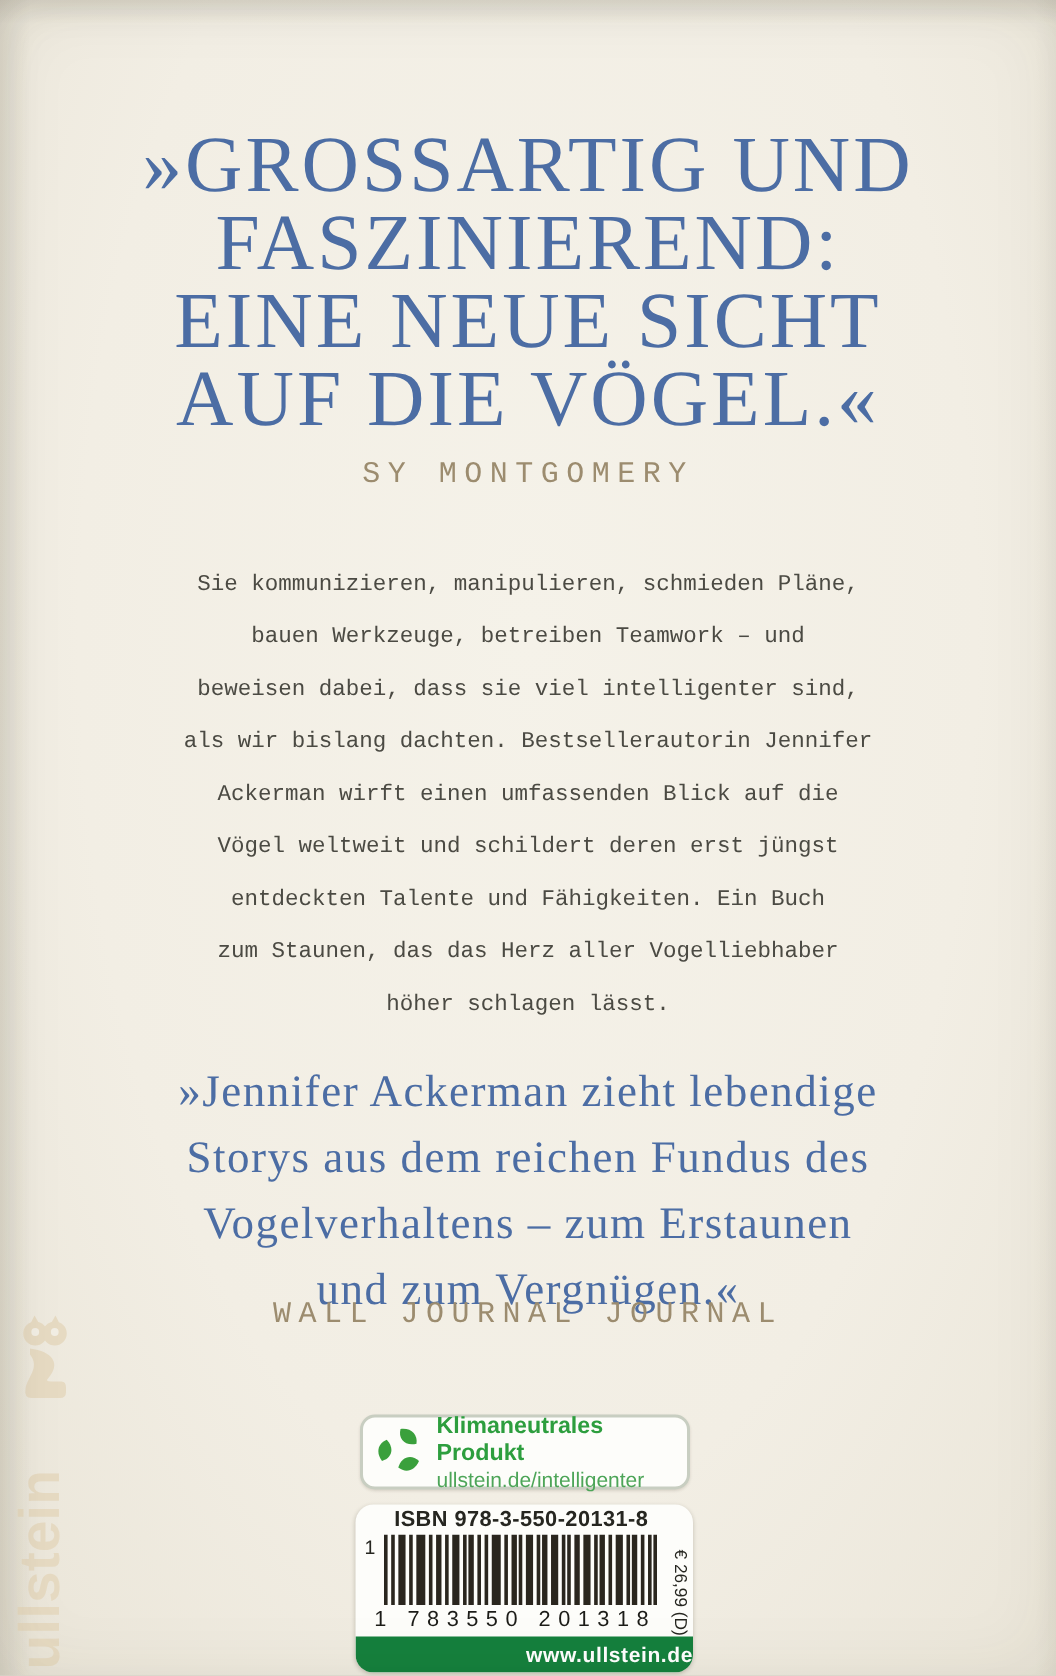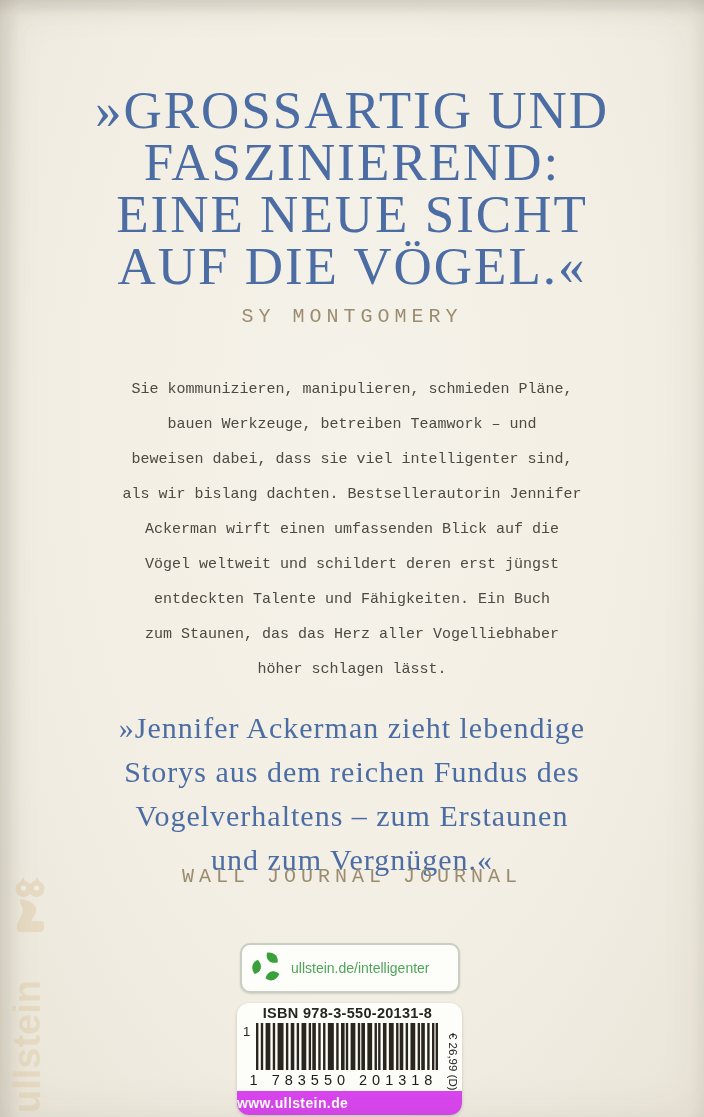--- a/index.html
+++ b/index.html
@@ -70,22 +70,22 @@
   .price-col{
     position:absolute;right:3px;top:26px;height:66px;width:17px;
     writing-mode:vertical-rl;text-orientation:mixed;
     font-size:11.5px;color:#262620;text-align:center;white-space:nowrap;
   }
   .digits-line{
     text-align:center;font-size:14.5px;letter-spacing:5px;color:#1c1c18;
     padding:0 18px 3px 6px;white-space:nowrap;
   }
   .web-band{
-    height:24px;background:#d946ef;color:#ffffff;
-    font-weight:bold;font-size:14px;line-height:24px;text-align:left;
+    height:24px;background:#15803d;color:#ffffff;
+    font-weight:bold;font-size:14px;line-height:24px;text-align:right;
     letter-spacing:0.4px;
   }
   
   .owl{position:absolute;left:13px;top:876px;width:34px;height:62px;}
   .publisher-name{
     position:absolute;left:6px;top:1113px;width:170px;
     transform:rotate(-90deg);transform-origin:0 0;
     font-size:38px;font-weight:bold;letter-spacing:0;
     color:#e6dac2;white-space:nowrap;
   }
@@ -123,20 +123,21 @@
     <span>
       <svg width="32" height="32" viewBox="0 0 36 36">
         <g fill="#3aa03c">
           <path d="M18 3 C26 2 31 7 30 14 C22 16 16 11 18 3 Z"></path>
           <path d="M18 3 C26 2 31 7 30 14 C22 16 16 11 18 3 Z" transform="rotate(120 18 19)"></path>
           <path d="M18 3 C26 2 31 7 30 14 C22 16 16 11 18 3 Z" transform="rotate(240 18 19)"></path>
         </g>
       </svg>
     </span>
     <span class="badge-text">
+      <span class="badge-title">Klimaneutrales Produkt</span>
       <span class="badge-url">ullstein.de/intelligenter</span>
     </span>
   </div>
 
   <div class="barcode-label">
     <div class="isbn-line">ISBN 978-3-550-20131-8</div>
     <div class="bars-row">
       <span class="left-digit">1</span>
       <span class="bars">
         <svg viewBox="0 0 152 60" preserveAspectRatio="none">

